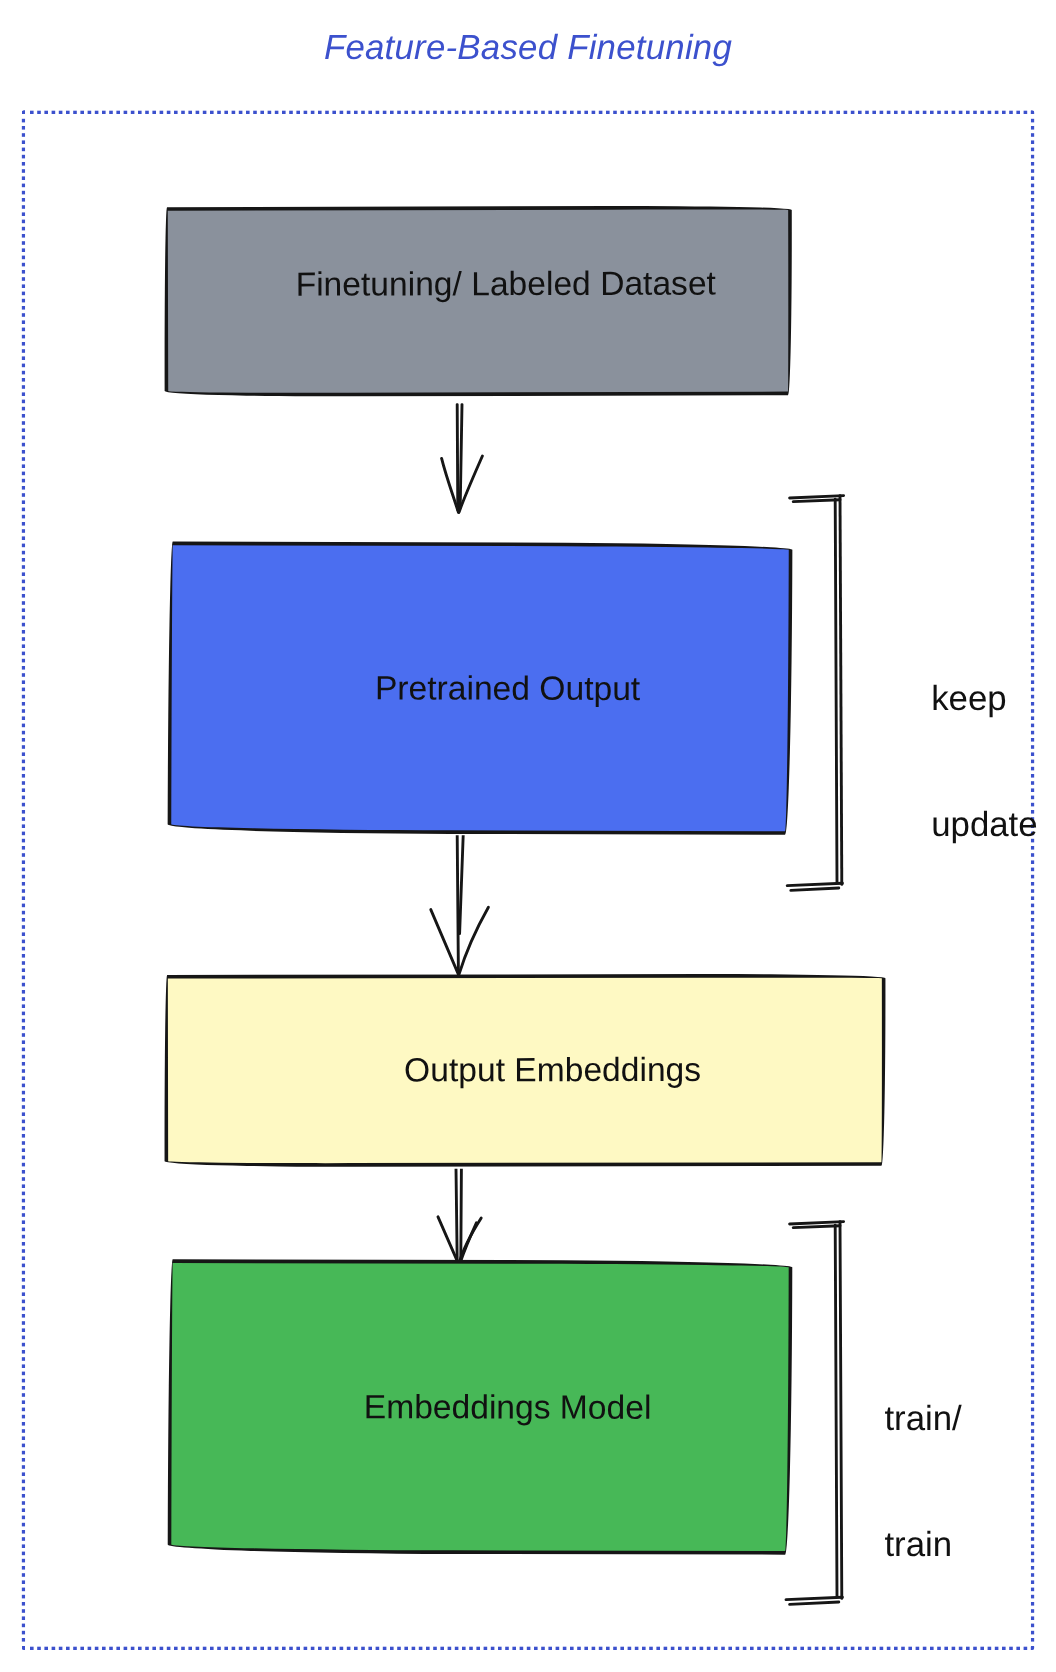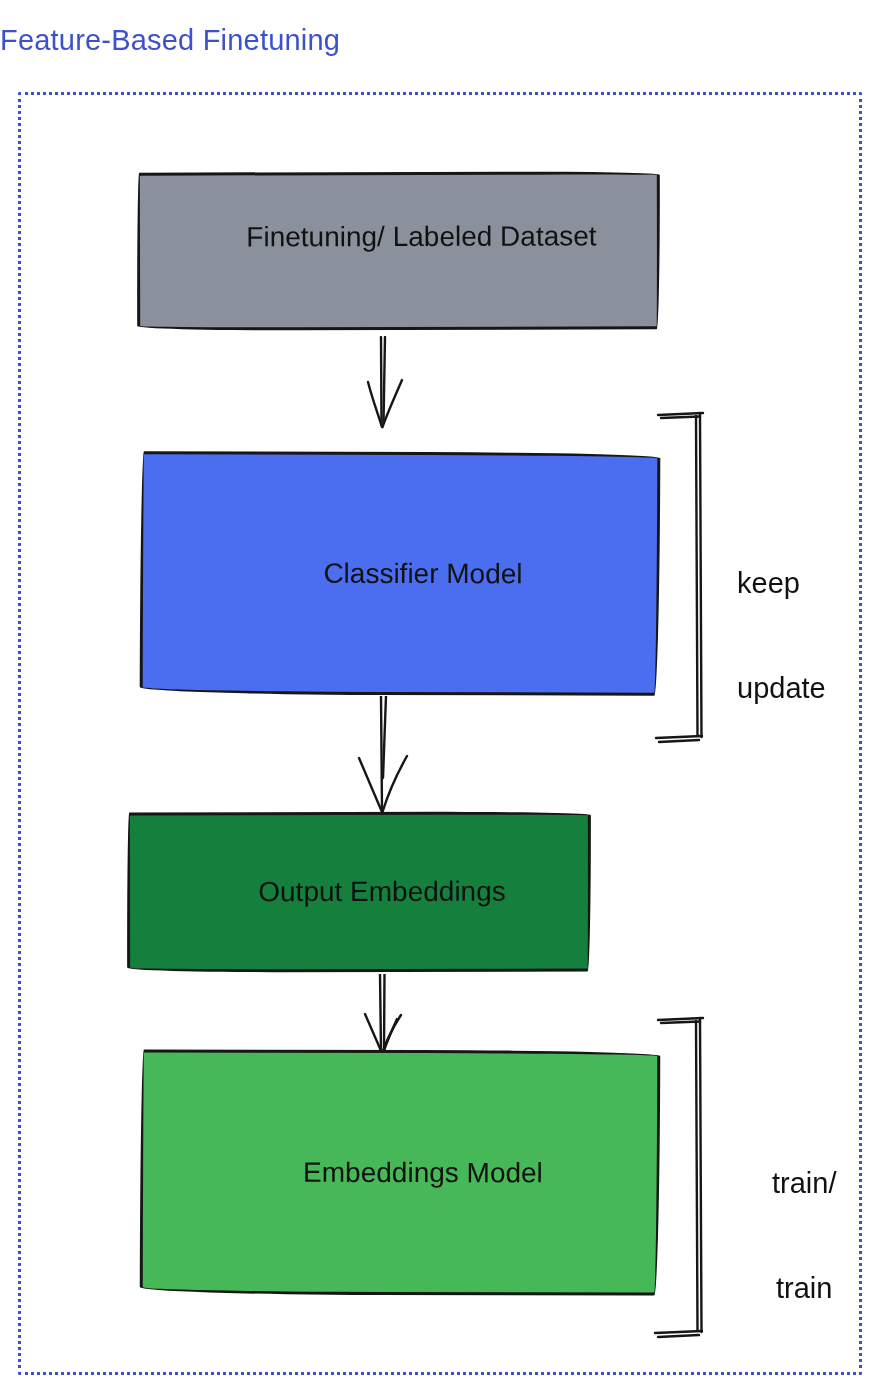--- a/index.html
+++ b/index.html
@@ -13,25 +13,26 @@
     width: 880px;
     height: 1393px;
     background: #ffffff;
     overflow: hidden;
   }
   .diagram-title {
     position: absolute;
     left: 0;
     top: 24px;
     width: 880px;
-    text-align: left;
+    text-align: center;
     font-size: 29px;
     font-weight: 500;
     letter-spacing: 0.2px;
     color: #3c51cd;
+    font-style: italic;
   }
   .frame {
     position: absolute;
     left: 18px;
     top: 92px;
     width: 844px;
     height: 1283px;
     border: 3px dotted #3c51cd;
     box-sizing: border-box;
     border-radius: 2px;
@@ -55,22 +56,22 @@
     align-items: flex-start;
     padding-top: 46px;
     transform: rotate(-0.15deg);
   }
   .node-pretrained {
     left: 140px; top: 452px; width: 520px; height: 243px;
     background: #4b6ef0;
     transform: rotate(0.15deg);
   }
   .node-embeddings {
-    left: 127px; top: 812px; width: 464px; height: 160px;
-    background: #15803d;
+    left: 137px; top: 812px; width: 601px; height: 160px;
+    background: #fef9c3;
     transform: rotate(-0.1deg);
   }
   .node-classifier {
     left: 140px; top: 1050px; width: 520px; height: 245px;
     background: #47b857;
     transform: rotate(0.12deg);
   }
   .sketch { position: absolute; }
   .sketch path, .sketch line {
     stroke: #161616;
@@ -78,22 +79,22 @@
     fill: none;
     stroke-linecap: round;
   }
   .side-label {
     position: absolute;
     font-size: 29px;
     line-height: 35px;
     color: #111111;
     white-space: pre;
   }
-  .label-keep-frozen { left: 737px; top: 496px; }
-  .label-train-update { left: 772px; top: 1096px; text-align: center; }
+  .label-keep-frozen { left: 776px; top: 496px; }
+  .label-train-update { left: 737px; top: 1096px; }
 </style>
 </head>
 <body>
 
 <div class="stage">
 
   <div class="diagram-title">Feature-Based Finetuning</div>
 
   <div class="frame"></div>
 
@@ -102,21 +103,21 @@
   </div>
 
   <svg class="sketch" style="left:345px; top:336px;" width="80" height="95">
     <path d="M36 1 L36.5 89"></path>
     <path d="M40 1 L38.5 87"></path>
     <path d="M23 46 C27 62 33 78 37 91"></path>
     <path d="M57 44 C50 60 42 78 37.5 91"></path>
   </svg>
 
   <div class="node node-pretrained">
-    <span class="node-label">Classifier Model</span>
+    <span class="node-label">Pretrained Output</span>
   </div>
 
   <svg class="sketch" style="left:650px; top:405px;" width="62" height="348">
     <path d="M8 10 L53 8"></path>
     <path d="M11 13 L50 11.5"></path>
     <path d="M50 8 L51.5 332"></path>
     <path d="M46 11 L47.5 330"></path>
     <path d="M6 333 L52 331"></path>
     <path d="M9 337 L49 335"></path>
   </svg>

